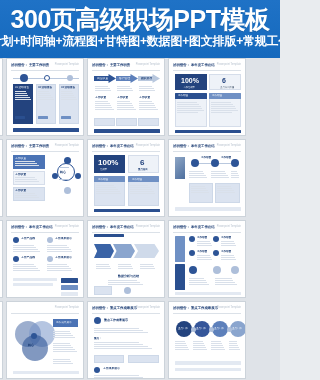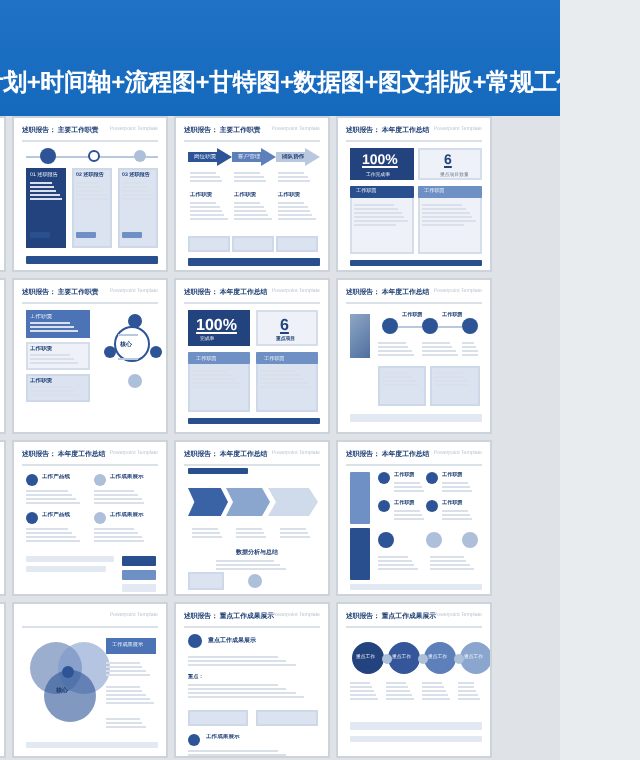--- a/index.html
+++ b/index.html
@@ -83,30 +83,31 @@
   .arrow.m { background:#5d80bb; }
   .chev {
     position:absolute; background:#3a63a6;
     clip-path: polygon(0 0, 82% 0, 100% 50%, 82% 100%, 0 100%, 16% 50%);
   }
   .chev.l { background:#cfdaea; }
   .chev.m { background:#8aa5ce; }
   .txt { position:absolute; font-size:2.6px; line-height:3.4px; color:#6b7a8d; overflow:hidden; white-space:nowrap; }
   .txt.w { color:#f2f6fb; }
   .txt.b { color:#1b3c73; font-weight:bold; }
-  .big { position:absolute; font-weight:bold; color:#23437e;text-decoration:underline; }
+  .big { position:absolute; font-weight:bold; color:#23437e; }
   .lines { position:absolute; }
   .lines i { display:block; height:0.6px; background:#d9e0ea; margin-bottom:1.4px; }
 </style>
 </head>
 <body>
 
 <div id="app">
 
   <div class="banner">
+    <div class="banner-title">300页高级职场PPT模板</div>
     <div class="banner-sub">作计划+时间轴+流程图+甘特图+数据图+图文排版+常规工作汇</div>
   </div>
 
   <div class="grid" id="grid">
       <div class="slide"></div>
       <div class="slide">
         <div class="sl-hd">述职报告： 主要工作职责</div>
         <div class="sl-wm">Powerpoint Template</div>
         <div class="sl-rule"></div>
         <div class="body">

